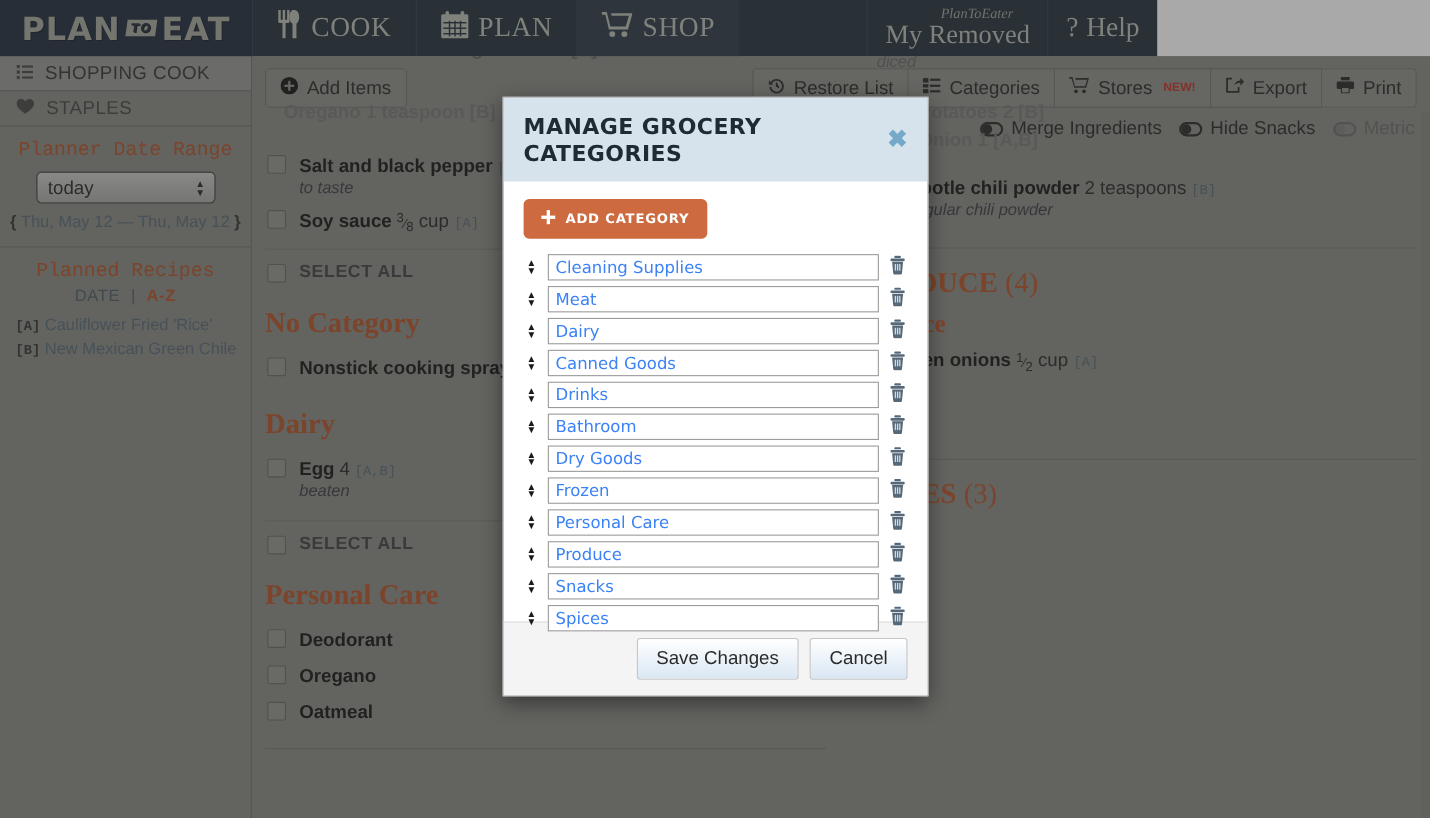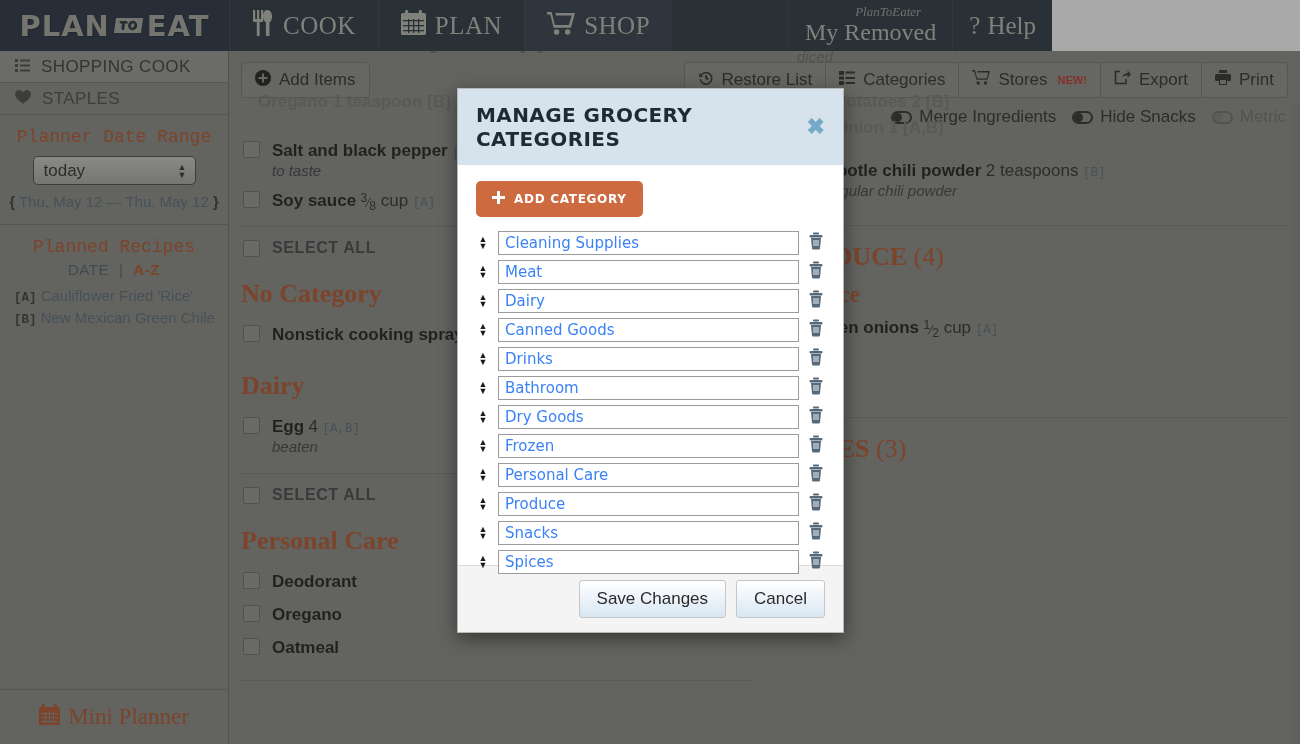--- a/index.html
+++ b/index.html
@@ -287,40 +287,20 @@
         <div class="recipe-row">
           <span class="recipe-tag">[A]</span>
           <span class="recipe-name">Cauliflower Fried 'Rice'</span>
         </div>
         <div class="recipe-row">
           <span class="recipe-tag">[B]</span>
           <span class="recipe-name">New Mexican Green Chile</span>
         </div>
       </div>
 
-      <div class="mini-planner">
-        <span>
-          <svg width="21" height="21" viewBox="0 0 21 21">
-              <g fill="#b5572c">
-          <rect x="0" y="3" width="21" height="18" rx="1.5"></rect>
-                <rect x="3" y="0" width="3" height="5" rx="1"></rect>
-                <rect x="15" y="0" width="3" height="5" rx="1"></rect>
-          </g>
-              <g fill="#8a8a86">
-                <rect x="2" y="9" width="17" height="1"></rect>
-                <rect x="2" y="13" width="17" height="1"></rect>
-                <rect x="2" y="17" width="17" height="1"></rect>
-          <rect x="6" y="8" width="1" height="11"></rect>
-                <rect x="10" y="8" width="1" height="11"></rect>
-                <rect x="14" y="8" width="1" height="11"></rect>
-              </g>
-            </svg>
-        </span>
-        <span>Mini Planner</span>
-      </div>
     </div>
 
     <div class="main">
 
       <div class="toolbar">
         <div class="btn strong">
           <span>
             <svg width="16" height="16" viewBox="0 0 16 16">
                 <circle cx="8" cy="8" r="8" fill="#1d1d1c"></circle>
                 <rect x="7" y="3.5" width="2" height="9" fill="#8f8f8b"></rect>

